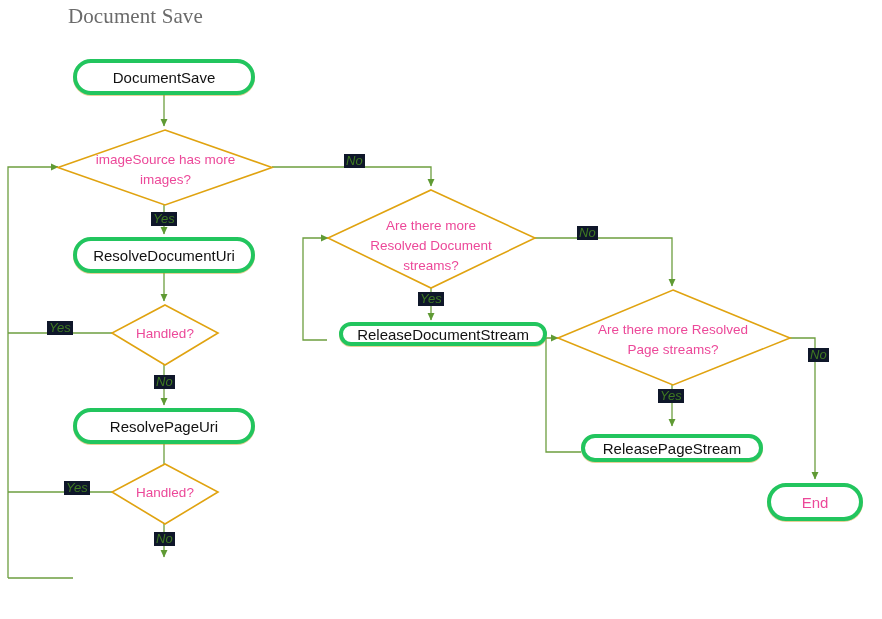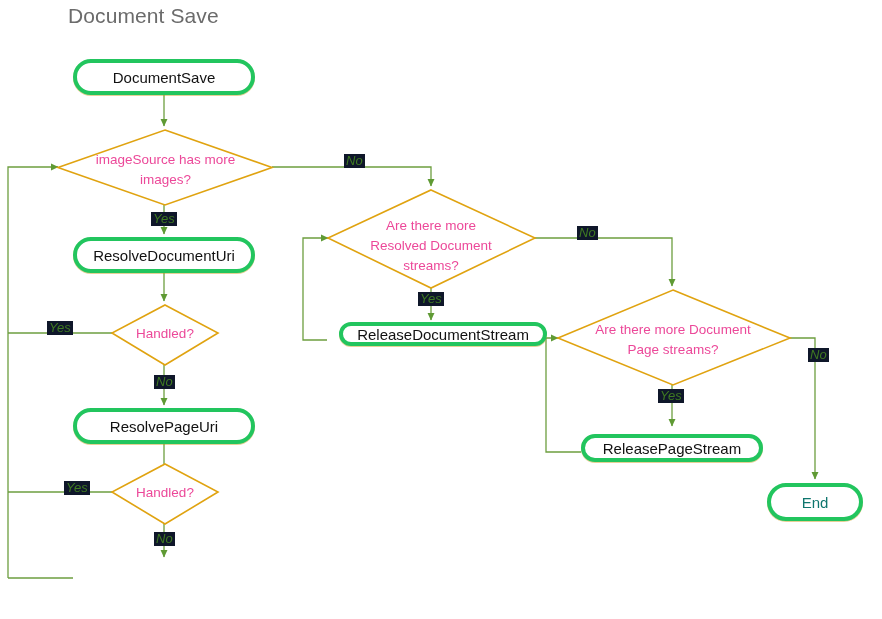--- a/index.html
+++ b/index.html
@@ -25,37 +25,38 @@
     height: 619px;
   }
   .title {
     position: absolute;
     left: 68px;
     top: 4px;
     font-size: 21px;
     color: #6b6b6b;
     letter-spacing: 0.1px;
     white-space: nowrap;
+    font-family: Liberation Serif, serif;
   }
   .node-box {
     position: absolute;
     box-sizing: border-box;
     border: 4px solid #22c55e;
     border-radius: 999px;
     background: #ffffff;
     display: flex;
     align-items: center;
     justify-content: center;
     color: #111111;
     font-size: 15px;
     white-space: nowrap;
     box-shadow: 0 1px 0 rgba(200,150,20,0.45);
   }
   .node-box.terminal-end {
-    color: #0f766e;
+    color: #ec4899;
   }
   .diamond-label {
     position: absolute;
     color: #ec4899;
     font-size: 13.5px;
     line-height: 20px;
     text-align: center;
     white-space: pre-line;
     pointer-events: none;
   }
@@ -129,21 +130,21 @@
     </g>
   </svg>
 
   <div class="diamond-label" style="left:63px; top:150px; width:205px;">imageSource has more
 images?</div>
   <div class="diamond-label" style="left:112px; top:324px; width:106px;">Handled?</div>
   <div class="diamond-label" style="left:112px; top:483px; width:106px;">Handled?</div>
   <div class="diamond-label" style="left:340px; top:216px; width:182px;">Are there more
 Resolved Document
 streams?</div>
-  <div class="diamond-label" style="left:565px; top:320px; width:216px;">Are there more Document
+  <div class="diamond-label" style="left:565px; top:320px; width:216px;">Are there more Resolved
 Page streams?</div>
 
   <div class="node-box" style="left:73px; top:59px; width:182px; height:36px;">DocumentSave</div>
   <div class="node-box" style="left:73px; top:237px; width:182px; height:36px;">ResolveDocumentUri</div>
   <div class="node-box" style="left:73px; top:408px; width:182px; height:36px;">ResolvePageUri</div>
   <div class="node-box" style="left:339px; top:322px; width:208px; height:24px;">ReleaseDocumentStream</div>
   <div class="node-box" style="left:581px; top:434px; width:182px; height:28px;">ReleasePageStream</div>
   <div class="node-box terminal-end" style="left:767px; top:483px; width:96px; height:38px;">End</div>
 
   <div class="edge-label" style="left:151px; top:212px;">Yes</div>

